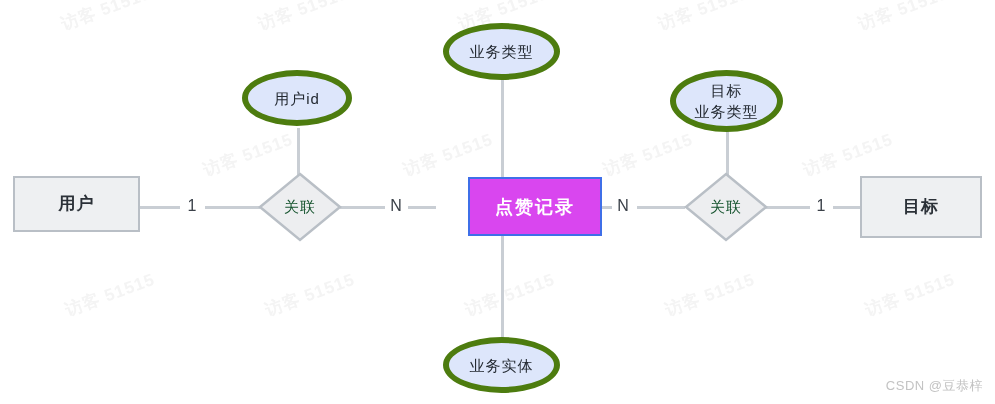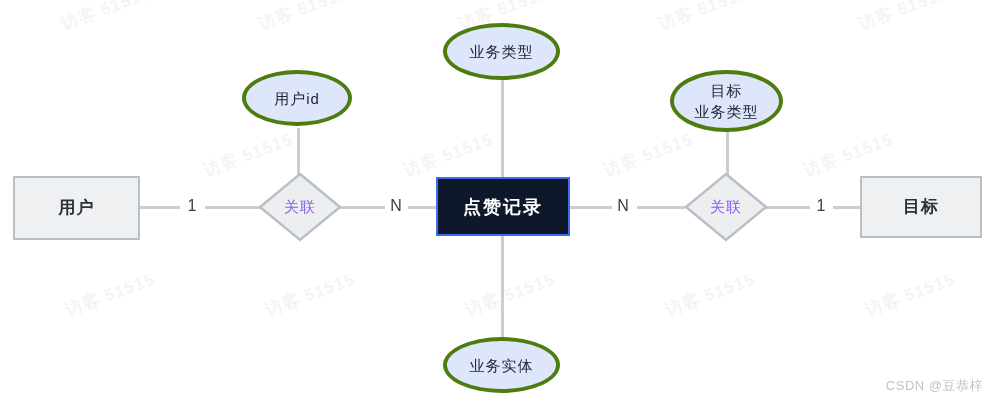--- a/index.html
+++ b/index.html
@@ -56,25 +56,26 @@
     font-size: 17px;
     line-height: 24px;
     letter-spacing: 1px;
   }
   .entity-gray {
     background: #eef0f2;
     border: 2px solid #b9bfc6;
     color: #2b3138;
   }
   .entity-blue {
-    background: #0f172a;
+    background: #d946ef;
     border: 2px solid #3f6fe8;
     color: #ffffff;
     font-size: 18px;
     letter-spacing: 2px;
+    margin-left: 32px;
   }
 
   
   .diamond-wrap {
     position: absolute;
   }
   .diamond-shape {
     position: absolute;
     left: 0;
     top: 0;
@@ -84,29 +85,29 @@
   .diamond-label {
     position: absolute;
     left: 0;
     top: 0;
     width: 100%;
     height: 100%;
     display: flex;
     align-items: center;
     justify-content: center;
     font-size: 15px;
-    color: #8b5cf6;
+    color: #14532d;
     letter-spacing: 1px;
   }
 
   
   .attr {
     position: absolute;
     box-sizing: border-box;
-    border: 4px solid #4d7c0f;
+    border: 6px solid #4d7c0f;
     background: #dde6fb;
     border-radius: 50%;
     display: flex;
     align-items: center;
     justify-content: center;
     text-align: center;
     font-size: 15px;
     line-height: 21px;
     color: #232931;
     letter-spacing: 1px;
@@ -171,21 +172,21 @@
   <div class="line-h" style="left:833px; top:206px; width:27px;"></div>
 
   <div class="line-v" style="left:297px; top:128px; height:52px;"></div>
 
   <div class="line-v" style="left:501px; top:78px; height:100px;"></div>
 
   <div class="line-v" style="left:726px; top:130px; height:50px;"></div>
 
   <div class="line-v" style="left:501px; top:236px; height:102px;"></div>
 
-  <div class="entity entity-gray" style="left:13px; top:176px; width:127px; height:64px;font-family:Liberation Serif, serif;">
+  <div class="entity entity-gray" style="left:13px; top:176px; width:127px; height:56px;font-family:Liberation Serif, serif;">
     <span>用户</span>
   </div>
 
   <div class="entity entity-blue" style="left:436px; top:177px; width:134px; height:59px;">
     <span>点赞记录</span>
   </div>
 
   <div class="entity entity-gray" style="left:860px; top:176px; width:122px; height:62px; flex-direction:column;">
     <span>目标</span>
   </div>

